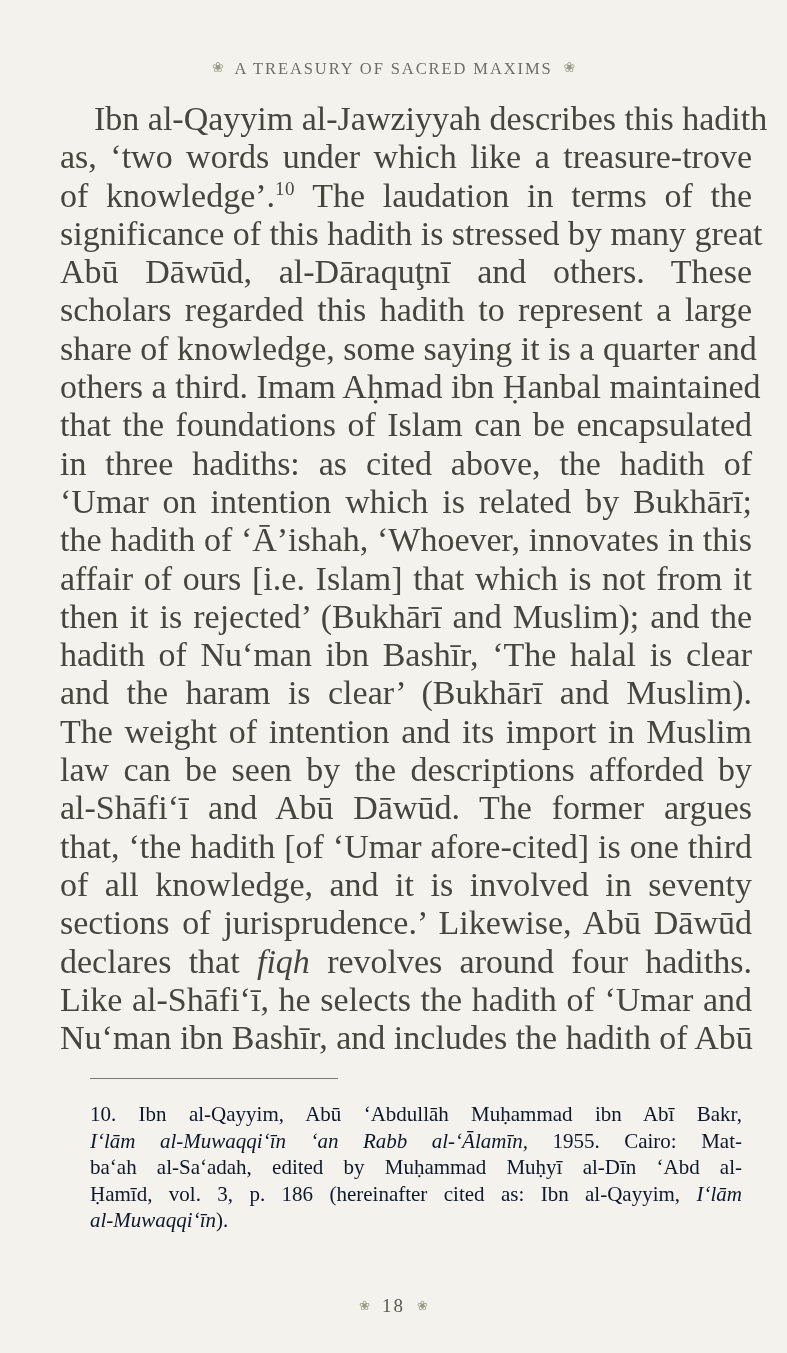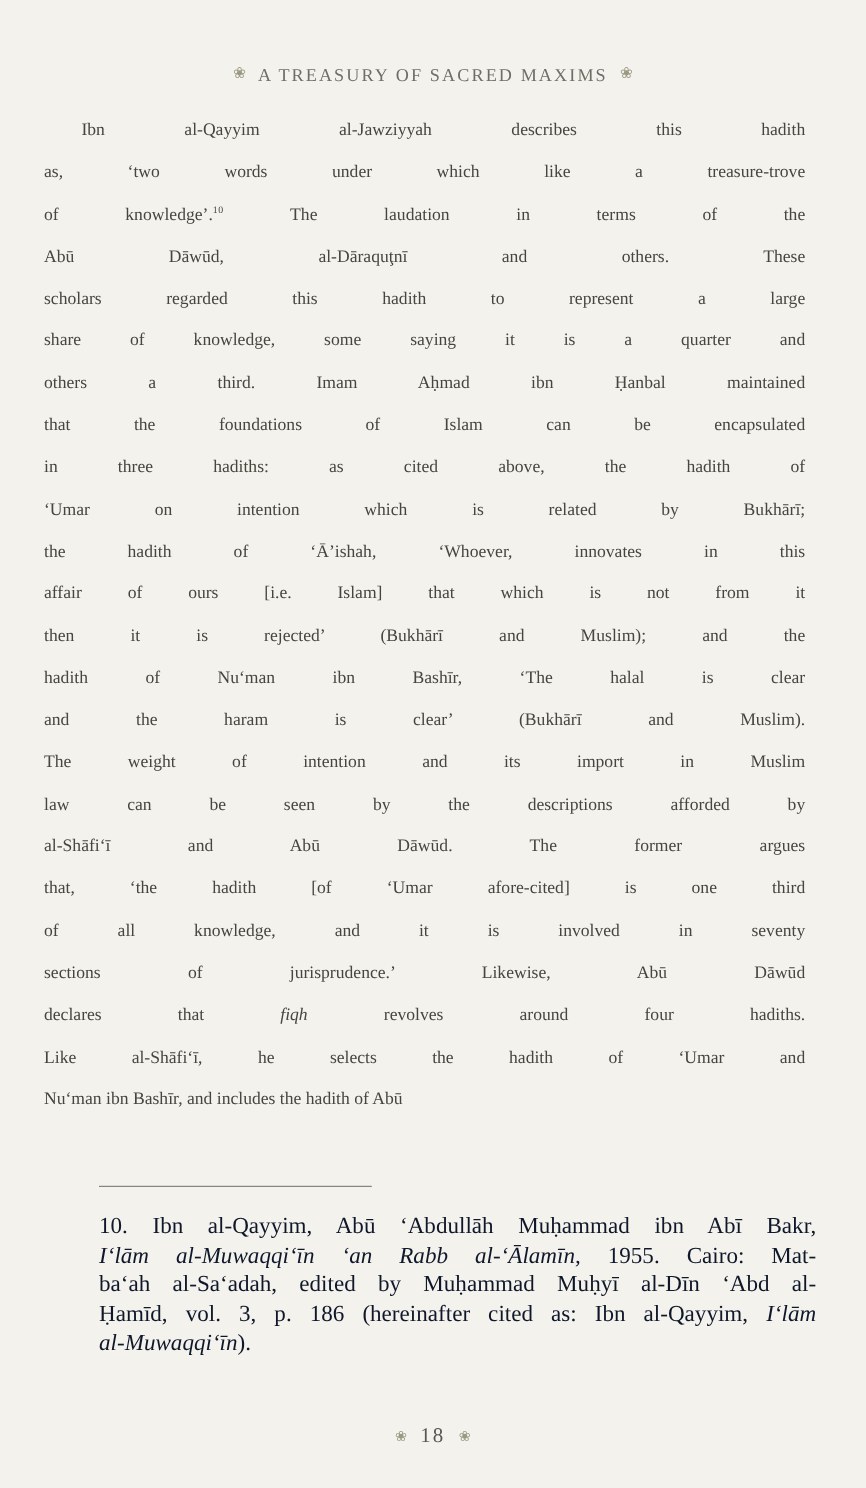--- a/index.html
+++ b/index.html
@@ -49,23 +49,23 @@
     position: relative;
     top: -1px;
   }
   .orn-left  { margin-right: 11px; transform: scaleX(-1); }
   .orn-right { margin-left: 11px; }
 
   
   .body-text {
     position: absolute;
     top: 100px;
-    left: 40px;
+    left: 60px;
     width: 692px;
-    font-size: 16px;
+    font-size: 34px;
     line-height: 38.3px;
     color: #46463f;
   }
   .body-text p {
     margin: 0;
   }
   
   .ln {
     display: block;
     text-align: justify;
@@ -143,20 +143,21 @@
 
   <div class="running-head">
     <span class="orn orn-left">❀</span><span class="rh-text">A TREASURY OF SACRED MAXIMS</span><span class="orn orn-right">❀</span>
   </div>
 
   <div class="body-text">
     <p>
       <span class="ln indent"><span>Ibn al-Qayyim al-Jawziyyah describes this hadith</span></span>
       <span class="ln"><span>as, ‘two words under which like a treasure-trove</span></span>
       <span class="ln"><span>of knowledge’.</span><sup class="fnref">10</sup><span> The laudation in terms of the</span></span>
+      <span class="ln"><span>significance of this hadith is stressed by many great</span></span>
       <span class="ln"><span>Abū Dāwūd, al-Dāraquţnī and others. These</span></span>
       <span class="ln"><span>scholars regarded this hadith to represent a large</span></span>
       <span class="ln"><span>share of knowledge, some saying it is a quarter and</span></span>
       <span class="ln"><span>others a third. Imam Aḥmad ibn Ḥanbal maintained</span></span>
       <span class="ln"><span>that the foundations of Islam can be encapsulated</span></span>
       <span class="ln"><span>in three hadiths: as cited above, the hadith of</span></span>
       <span class="ln"><span>‘Umar on intention which is related by Bukhārī;</span></span>
       <span class="ln"><span>the hadith of ‘Ā’ishah, ‘Whoever, innovates in this</span></span>
       <span class="ln"><span>affair of ours [i.e. Islam] that which is not from it</span></span>
       <span class="ln"><span>then it is rejected’ (Bukhārī and Muslim); and the</span></span>

